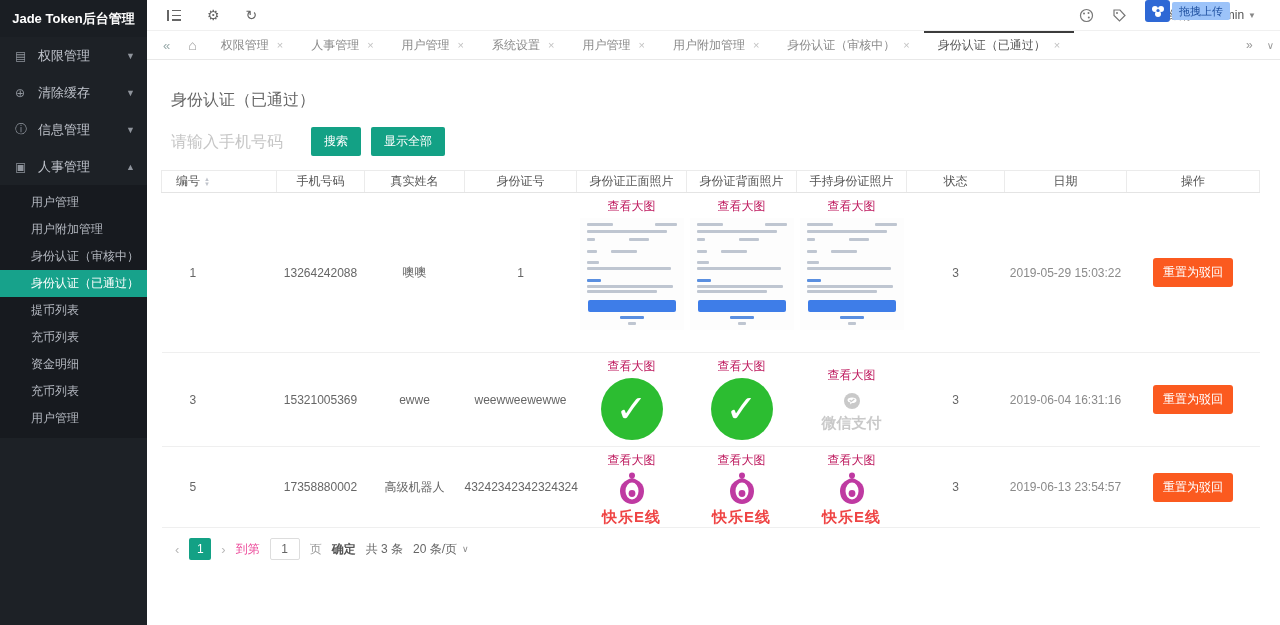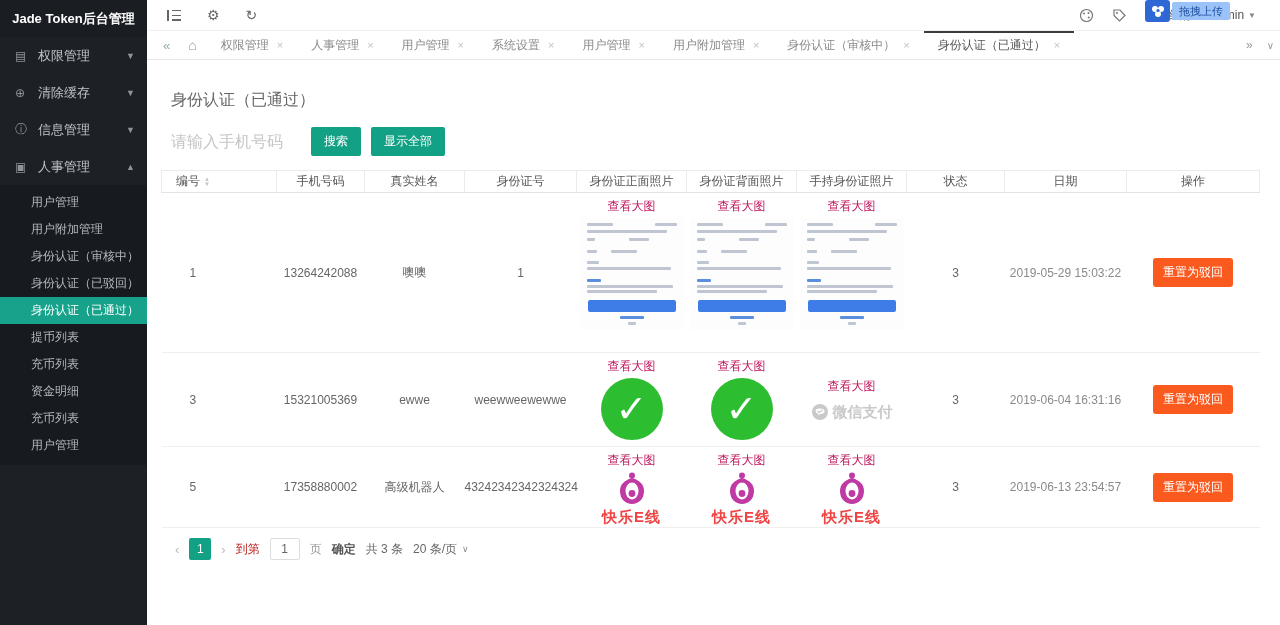--- a/index.html
+++ b/index.html
@@ -70,21 +70,21 @@
   .doc-thumb { width:104px; height:112px; margin:0 auto; background:#fdfdfd; padding:3px 0 0; }
   .b { height:3px; background:#bfc6d1; border-radius:1px; margin:4px 7px 0; }
   .b.blue { background:#5a8fe0; }
   .trow { display:flex; justify-content:space-between; margin:2px 7px 0; }
   .trow .b { margin:0; }
   .t-btn { height:12px; background:#3e7de8; border-radius:2px; margin:7px 8px 3px; }
   .c { margin-left:auto; margin-right:auto; }
 
   
   .check-circle { width:62px; height:62px; border-radius:50%; background:#2cbd31; color:#fff; font-size:38px; font-weight:bold; display:flex; align-items:center; justify-content:center; margin:2px auto 0; }
-  .wechat-mark { display:flex; align-items:center; justify-content:center; gap:4px; margin-top:8px; color:#c9c9c9; font-size:15px; font-weight:bold; }
+  .wechat-mark { display:flex; align-items:center; justify-content:center; gap:4px; margin-top:8px; color:#c9c9c9; font-size:15px; font-weight:bold;flex-direction:column; }
 
   
   .brand { margin-top:2px; }
   .brand-text { font-size:15px; font-weight:bold; color:#ef4444; letter-spacing:1px; margin-top:2px; }
 
   
   .pager { display:flex; align-items:center; gap:10px; margin:10px 0 0 28px; font-size:12px; color:#666; }
   .pg-arrow { color:#b8b8b8; font-size:13px; cursor:pointer; }
   .pg-num { width:22px; height:22px; background:#13a185; color:#fff; border-radius:2px; display:flex; align-items:center; justify-content:center; cursor:pointer; }
   .pg-input { width:30px; height:22px; border:1px solid #ddd; border-radius:2px; text-align:center; font-size:12px; color:#666; outline:none; }
@@ -125,21 +125,20 @@
     <div class="group">
       <span class="gicon">▣</span>
       <span class="glabel">人事管理</span>
       <span class="caret">▲</span>
     </div>
 
     <div class="submenu">
       <div class="subitem">用户管理</div>
       <div class="subitem">用户附加管理</div>
       <div class="subitem">身份认证（审核中）</div>
-      <div class="subitem">身份认证（已驳回）</div>
       <div class="subitem active">身份认证（已通过）</div>
       <div class="subitem">提币列表</div>
       <div class="subitem">充币列表</div>
       <div class="subitem">资金明细</div>
       <div class="subitem">充币列表</div>
       <div class="subitem">用户管理</div>
     </div>
   </div>
 
   <div class="main">
@@ -432,21 +431,21 @@
             <td class="date">2019-06-13 23:54:57</td>
             <td><button class="btn-orange">重置为驳回</button></td>
           </tr>
         </tbody>
       </table>
 
       <div class="pager">
         <span class="pg-arrow">‹</span>
         <span class="pg-num">1</span>
         <span class="pg-arrow">›</span>
-        <span style="color:#b91c1c">到第</span>
+        <span style="color:#ec4899">到第</span>
         <input class="pg-input" value="1" style="">
         <span style="color:#999">页</span>
         <span class="pg-confirm">确定</span>
         <span>共 3 条</span>
         <span class="pg-size">
           <span>20 条/页</span>
           <span class="caret">∨</span>
         </span>
       </div>
 

